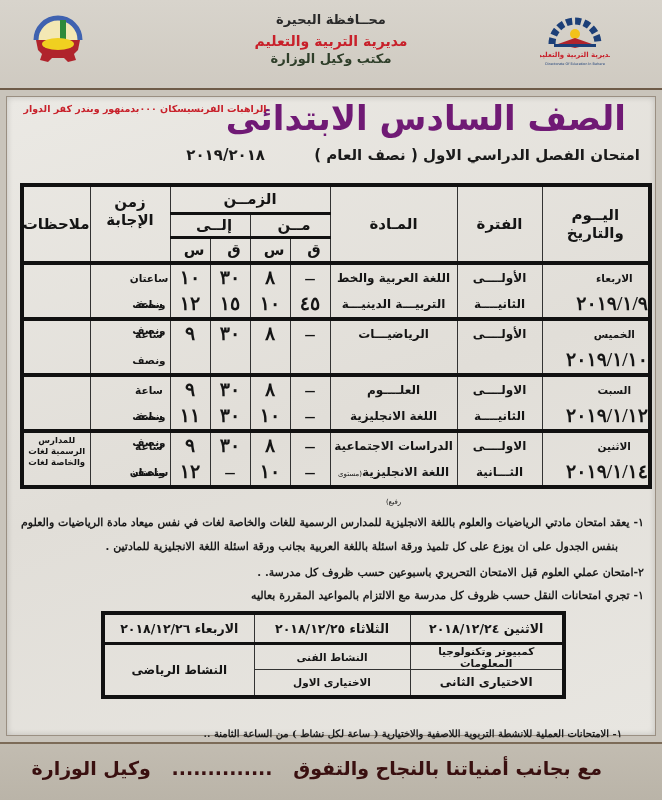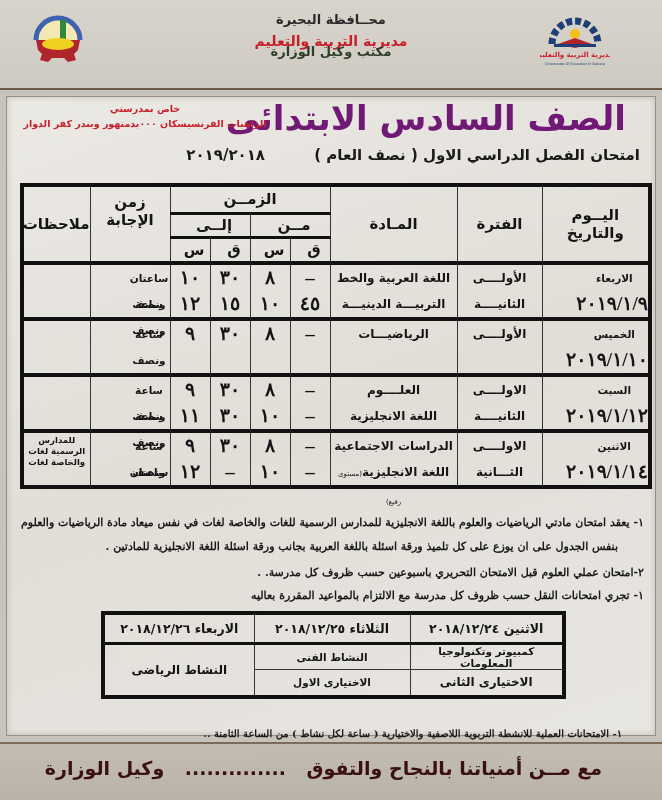--- a/index.html
+++ b/index.html
@@ -26,21 +26,21 @@
     position: absolute; left: 0; top: 742px; width: 662px; height: 58px;
     background: linear-gradient(180deg, #c2bcb1 0%, #bab4a8 100%);
     border-top: 2px solid #7c6b58;
   }
   .hdr-line {
     position: absolute; left: 0; width: 662px; text-align: center;
     font-family: "DejaVu Sans", sans-serif; font-weight: bold;
   }
   .h1 { top: 12px; font-size: 13px; color: #2a2a2a; }
   .h2 { top: 33px; font-size: 14px; color: #c8202a; }
-  .h3 { top: 44px; font-size: 13px; color: #2f3f2a; }
+  .h3 { top: 51px; font-size: 13px; color: #2f3f2a; }
   .logo-right { position: absolute; left: 540px; top: 8px; width: 70px; height: 62px; }
   .logo-left { position: absolute; left: 30px; top: 10px; width: 56px; height: 56px; }
 
   .main-title {
     position: absolute; right: 36px; top: 98px;
     font-size: 34px; font-weight: bold; color: #701a75; letter-spacing: 1px;
     font-family: "DejaVu Sans", sans-serif;
   }
   .school-note {
     position: absolute; left: 20px; top: 101px; width: 250px; text-align: center;
@@ -113,21 +113,20 @@
 </svg>
 
 <div class="hdr-line h1">محــافظة البحيرة</div>
 <div class="hdr-line h2">مديرية التربية والتعليم</div>
 <div class="hdr-line h3">مكتب وكيل الوزارة</div>
 
 <div class="sheet"></div>
 
 <div class="main-title">الصف السادس الابتدائى</div>
 <div class="school-note">
-  <div>خاص بمدرستي</div>
   <div>الراهبات الفرنسيسكان ٠٠٠بدمنهور وبندر كفر الدوار</div>
 </div>
 <div class="subtitle">
   <span>امتحان الفصل الدراسي الاول ( نصف العام )</span>
   <span class="year">٢٠١٩/٢٠١٨</span>
 </div>
 
 <table class="sched">
   <colgroup>
     <col style="width:108px">
@@ -332,16 +331,16 @@
     <td style="height:28px">الاختيارى الثانى</td>
     <td class="small">الاختيارى الاول</td>
   </tr>
 </tbody>
   </table>
 
 <div class="note-line" style="top:728px;right:40px;font-size:10px">١- الامتحانات العملية للانشطة التربوية اللاصفية والاختيارية ( ساعة لكل نشاط )   من الساعة الثامنة ..</div>
 
 <div class="footer-band"></div>
 <div class="footer-text">
-  <span>مع مــن أمنياتنا بالنجاح والتفوق</span>
+  <span>مع بجانب أمنياتنا بالنجاح والتفوق</span>
   <span class="sep">..............</span>
   <span>وكيل الوزارة</span>
 </div>
 
 </body></html>

